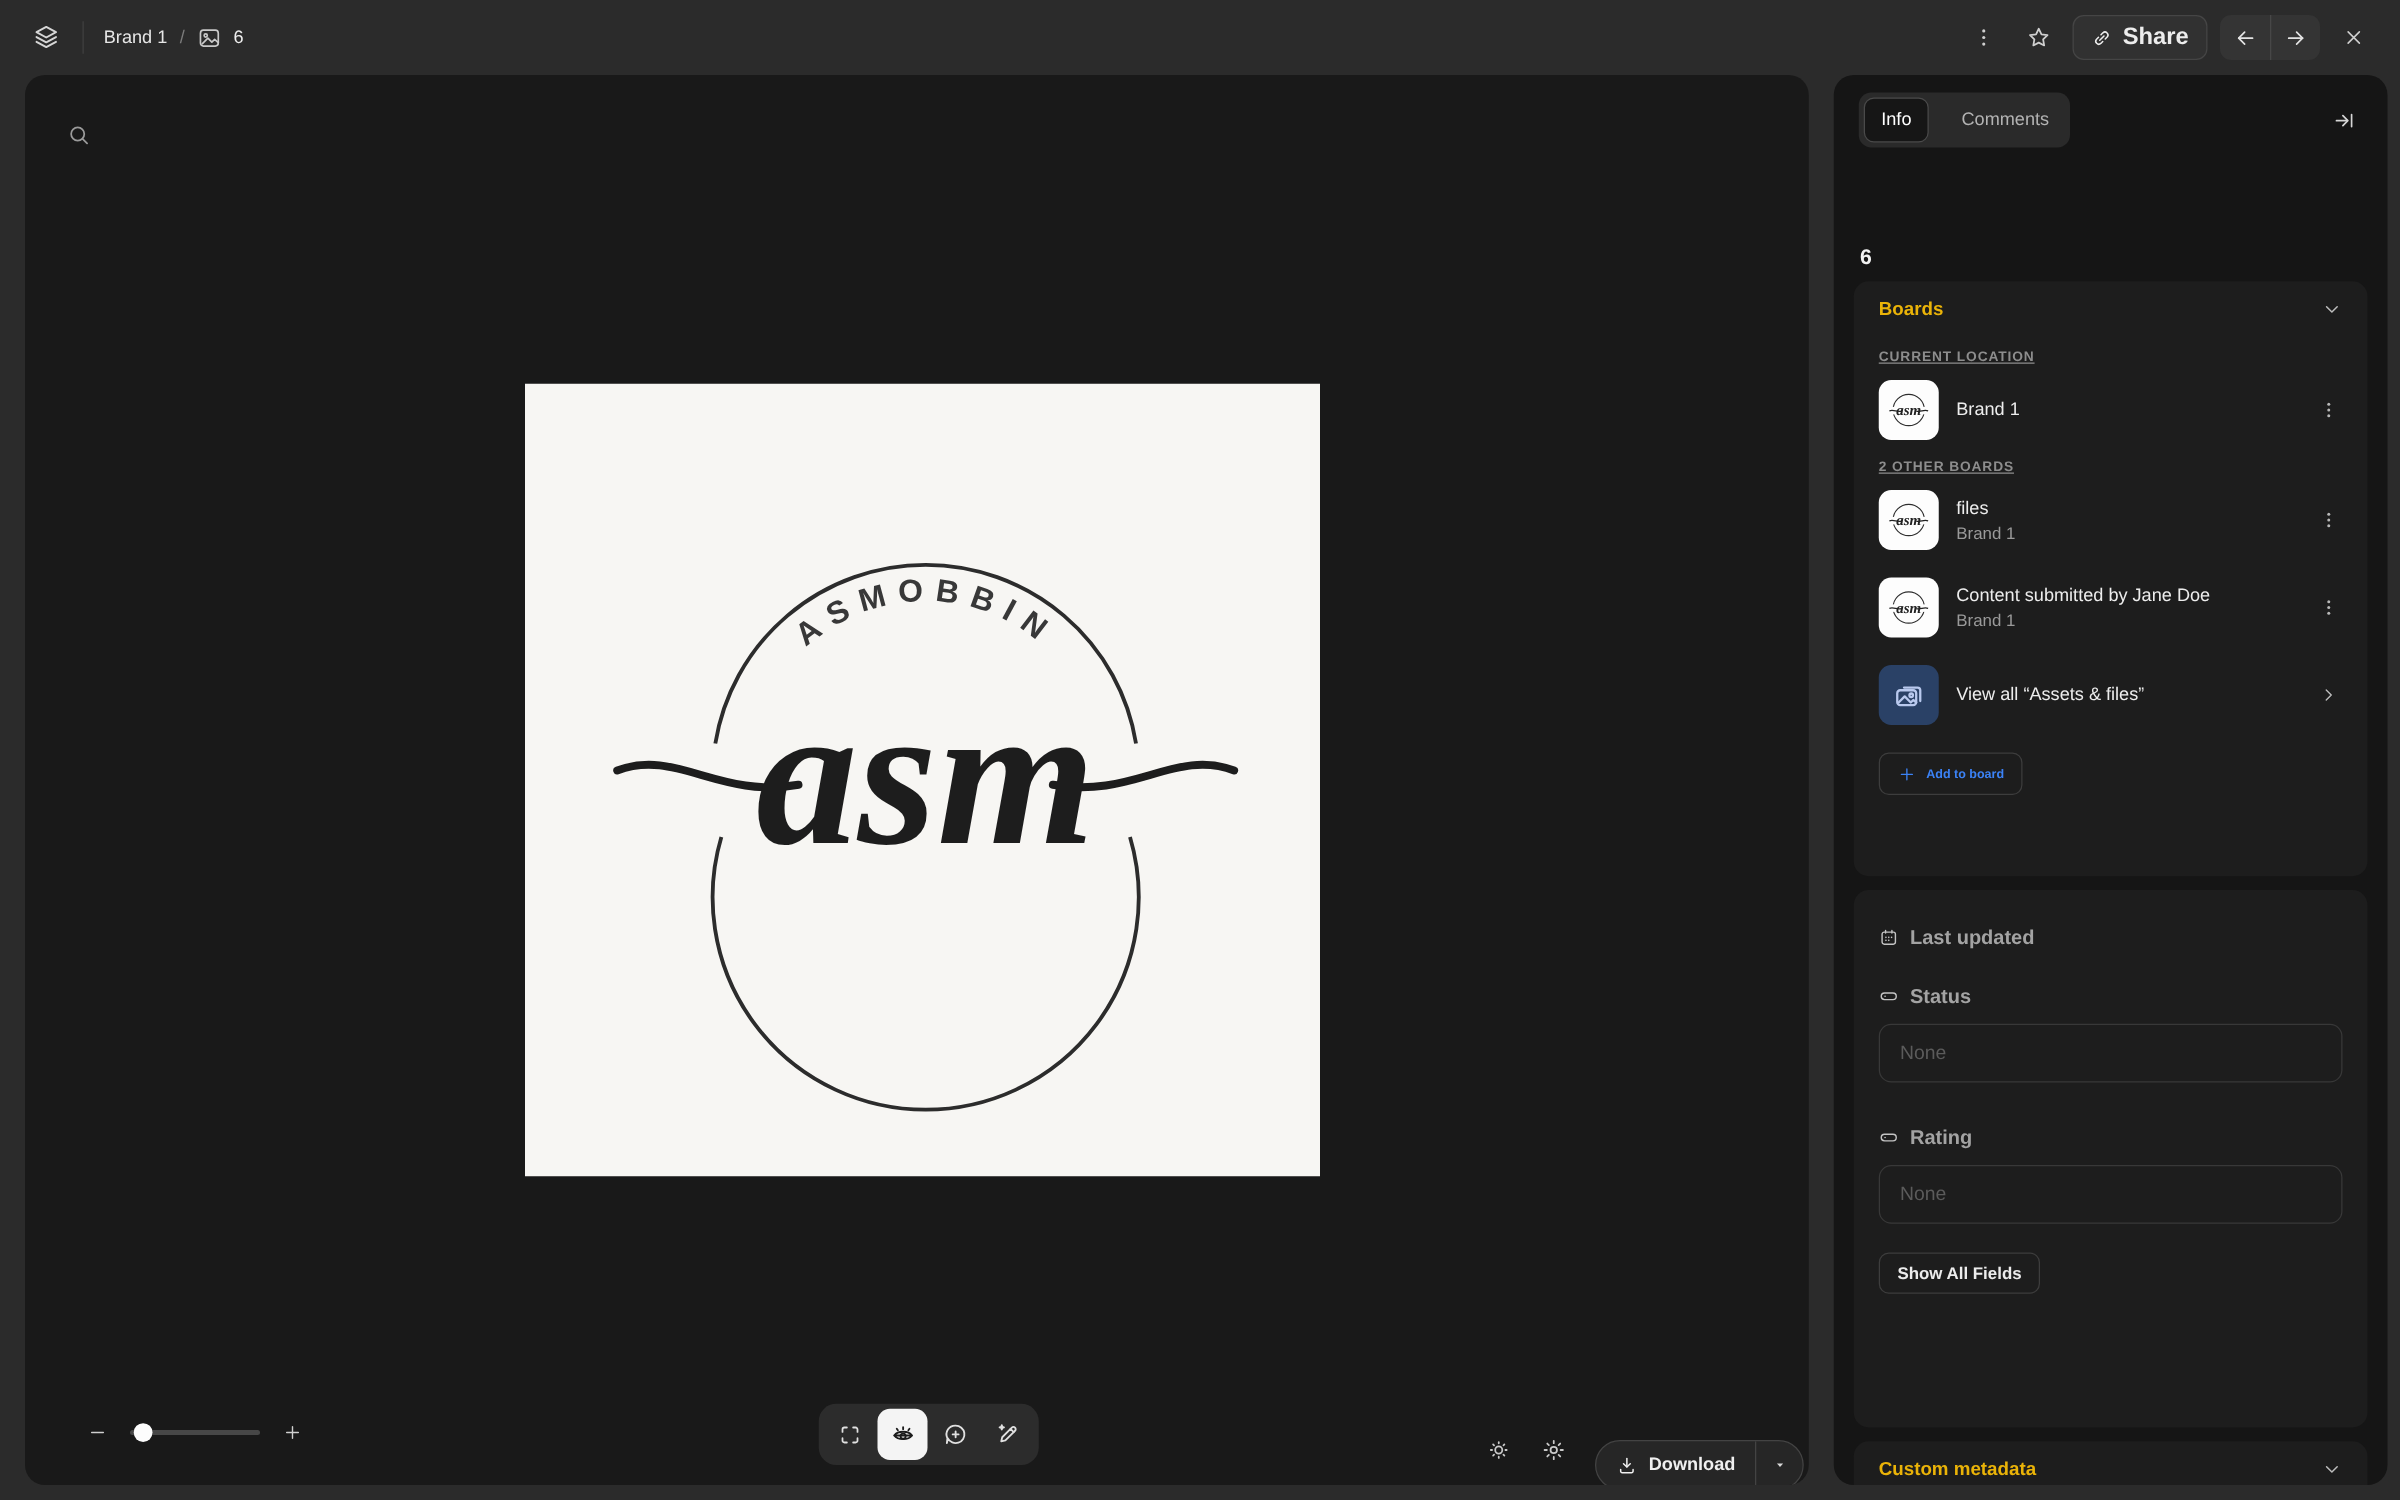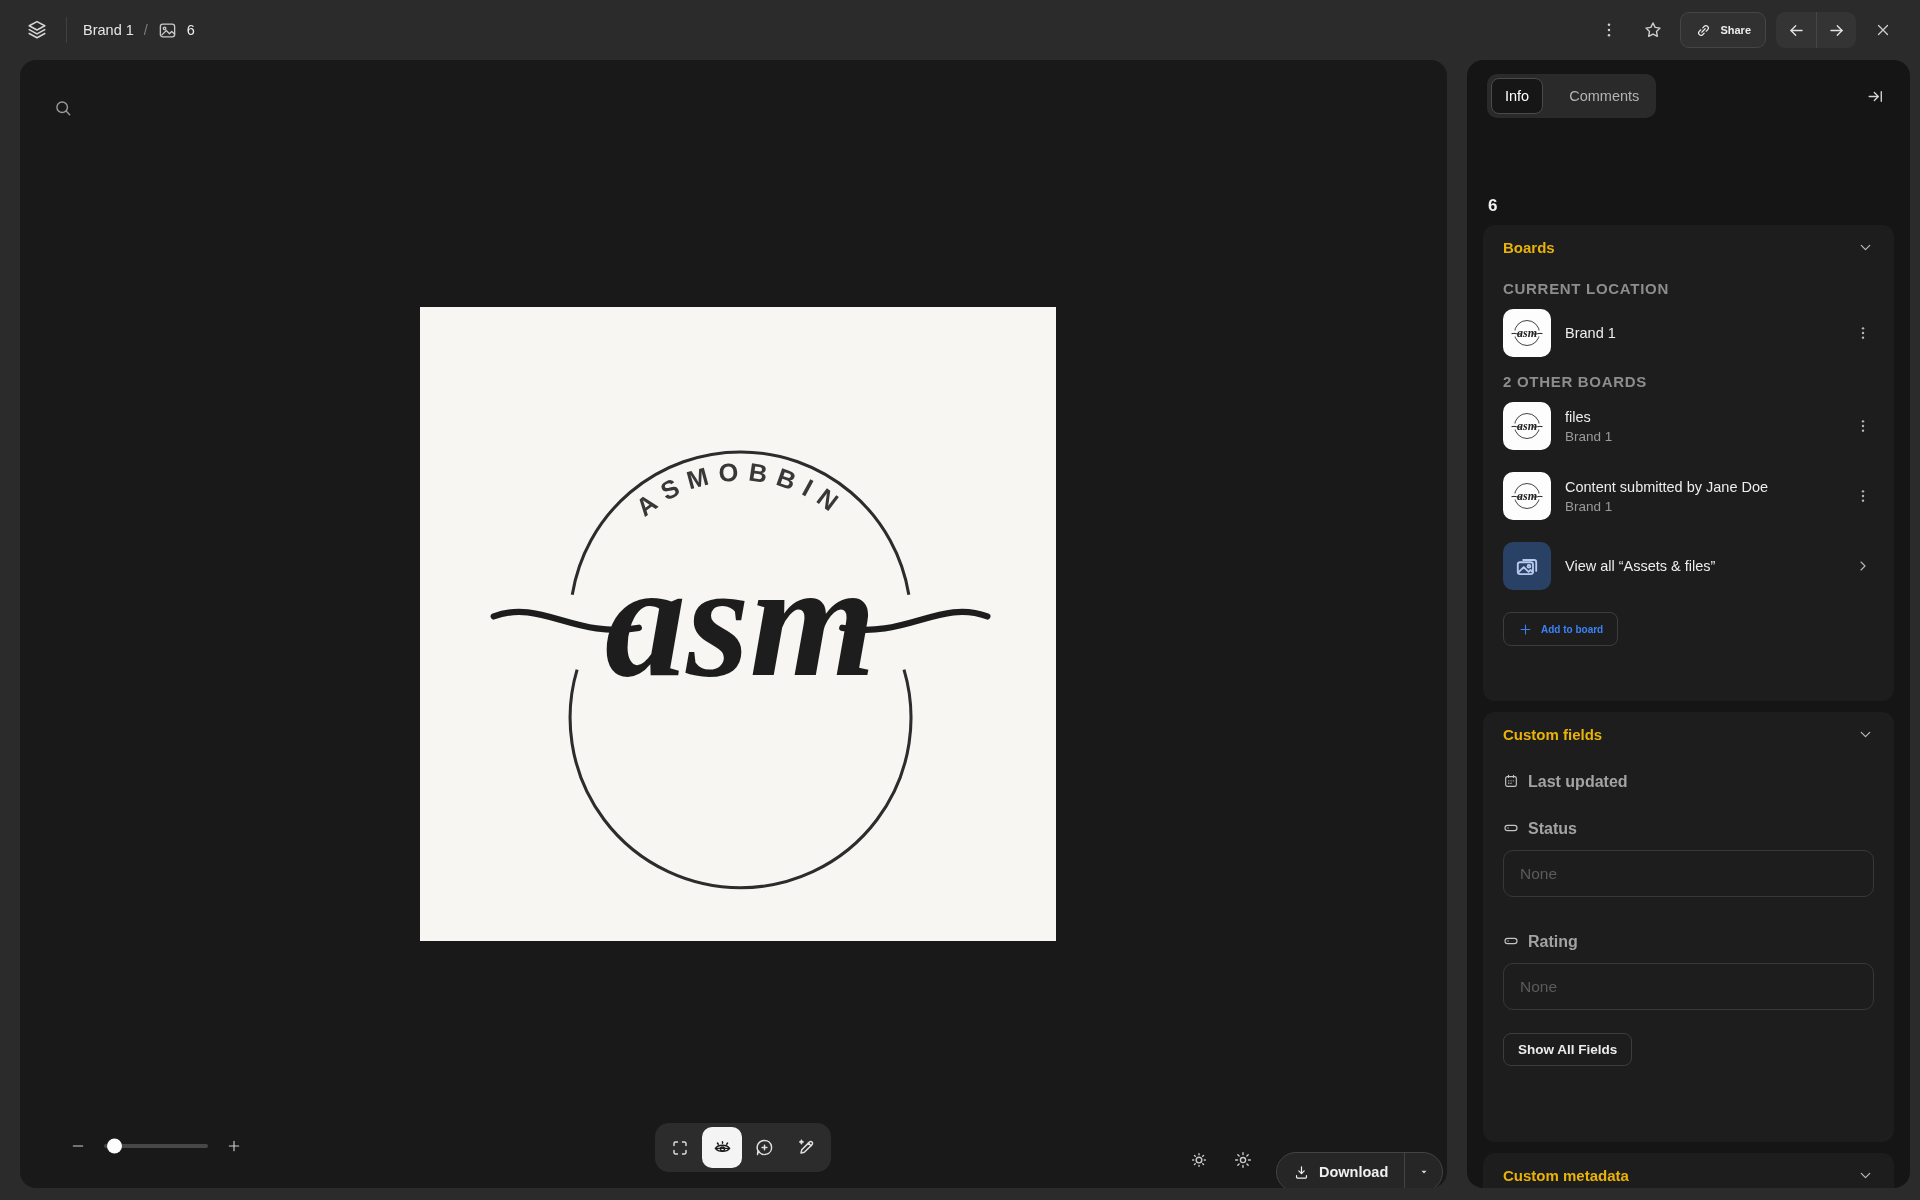--- a/index.html
+++ b/index.html
@@ -18,21 +18,21 @@
   .tb-right { margin-left:auto; display:flex; align-items:center; gap:10px; }
   .iconbtn { width:34px; height:34px; border-radius:8px; display:flex; align-items:center; justify-content:center; color:#cfcfcf; cursor:pointer; background:transparent; border:none; }
   .logo-btn { color:#d6d6d6; }
   .tb-divider { width:1px; height:26px; background:#404040; margin:0 16px 0 12px; }
   .crumb { display:flex; align-items:center; gap:10px; font-size:14.5px; }
   .crumb .board { color:#e6e6e6; font-weight:500; cursor:pointer; }
   .crumb .sep { color:#7c7c7c; }
   .crumb .asset-ic { color:#c9c9c9; display:flex; }
   .crumb .asset { color:#ededed; font-weight:500; }
   .share-btn { height:36px; border:1px solid #454545; border-radius:9px; background:rgba(255,255,255,0.03);
-    display:flex; align-items:center; gap:8px; padding:0 14px; color:#ededed; font-size:11px; font-weight:600; cursor:pointer; }
+    display:flex; align-items:center; gap:8px; padding:0 14px; color:#ededed; font-size:19px; font-weight:600; cursor:pointer; }
   .nav-group { display:flex; height:36px; border-radius:9px; overflow:hidden; background:#343434; }
   .nav-group .navbtn { width:40px; height:36px; display:flex; align-items:center; justify-content:center; color:#e3e3e3; cursor:pointer; background:transparent; border:none; }
   .nav-group .navbtn + .navbtn { border-left:1px solid #474747; }
 
   
   .canvas { position:absolute; left:20px; top:60px; width:1427px; height:1128px; background:#191919; border-radius:16px; overflow:hidden; }
   .search-float { position:absolute; left:26px; top:31px; color:#9a9a9a; cursor:pointer; }
   .artwork { position:absolute; left:400px; top:247px; width:636px; height:634px; background:#f7f6f3; }
 
   
@@ -64,21 +64,21 @@
   .sb-title { position:absolute; left:21px; top:136px; font-size:17px; font-weight:700; color:#f1f1f1; }
   .sb-meta { position:absolute; left:21px; top:168px; display:flex; align-items:center; gap:15px; font-size:12px; font-weight:600; letter-spacing:.3px; color:#9c9c9c; }
   .vbadge { background:#303030; color:#d8d8d8; border-radius:5px; padding:3px 6px; font-size:11.5px; font-weight:700; cursor:pointer; }
 
   .card { position:absolute; left:16px; width:411px; background:#1d1d1d; border-radius:12px; }
   .card-head { display:flex; align-items:center; padding:14px 20px 0 20px; cursor:pointer; }
   .card-head .ch-label { font-size:15px; font-weight:600; color:#eab308; }
   .card-head .chev { margin-left:auto; color:#bdbdbd; }
 
   .card-boards { top:165px; height:476px; }
-  .subhdr { padding:0 20px; font-size:15px; font-weight:700; letter-spacing:.7px; color:#8d8d8d; }
+  .subhdr { padding:0 20px; font-size:11px; font-weight:700; letter-spacing:.7px; color:#8d8d8d;text-decoration:underline; }
   .board-row { display:flex; align-items:center; padding:0 16px 0 20px; cursor:pointer; }
   .thumb { width:48px; height:48px; border-radius:10px; background:#fdfdfd; display:flex; align-items:center; justify-content:center; flex:0 0 auto; }
   .thumb.blue { background:#2a4166; color:#b9c9ee; }
   .row-text { margin-left:14px; min-width:0; }
   .row-title { font-size:14.5px; color:#ededed; white-space:nowrap; overflow:hidden; text-overflow:ellipsis; max-width:250px; }
   .row-sub { font-size:13.5px; color:#9a9a9a; margin-top:4px; }
   .row-end { margin-left:auto; color:#b9b9b9; display:flex; align-items:center; justify-content:center; width:30px; height:30px; cursor:pointer; background:none; border:none; }
   .addboard-btn { margin:22px 0 0 20px; height:34px; display:inline-flex; align-items:center; gap:8px; padding:0 14px; border:1px solid #3d3d3d; border-radius:8px; background:transparent; color:#3b82f6; font-size:10px; font-weight:600; cursor:pointer; }
 
   .card-fields { top:652px; height:430px; }
@@ -449,28 +449,20 @@
         <span>
           <svg width="15" height="15" viewBox="0 0 24 24" class="ic">
               <path d="M12 5v14M5 12h14"></path>
             </svg>
         </span>
         <span>Add to board</span>
       </button>
     </div>
 
     <div class="card card-fields">
-      <div class="card-head">
-        <span class="ch-label">Custom fields</span>
-        <span class="chev">
-          <svg width="17" height="17" viewBox="0 0 24 24" class="ic">
-              <path d="m6 9 6 6 6-6"></path>
-            </svg>
-        </span>
-      </div>
 
       <div class="fld-label mt30">
         <span class="fic">
           <svg width="16" height="16" viewBox="0 0 24 24" class="ic" stroke-width="1.6">
               <rect x="4" y="5.5" width="16" height="14.5" rx="2.5"></rect>
               <path d="M8.2 3.5v3M15.8 3.5v3"></path>
               <g fill="currentColor" stroke="none">
                 <circle cx="8.6" cy="11.8" r="1"></circle>
                 <circle cx="12" cy="11.8" r="1"></circle>
                 <circle cx="15.4" cy="11.8" r="1"></circle>

